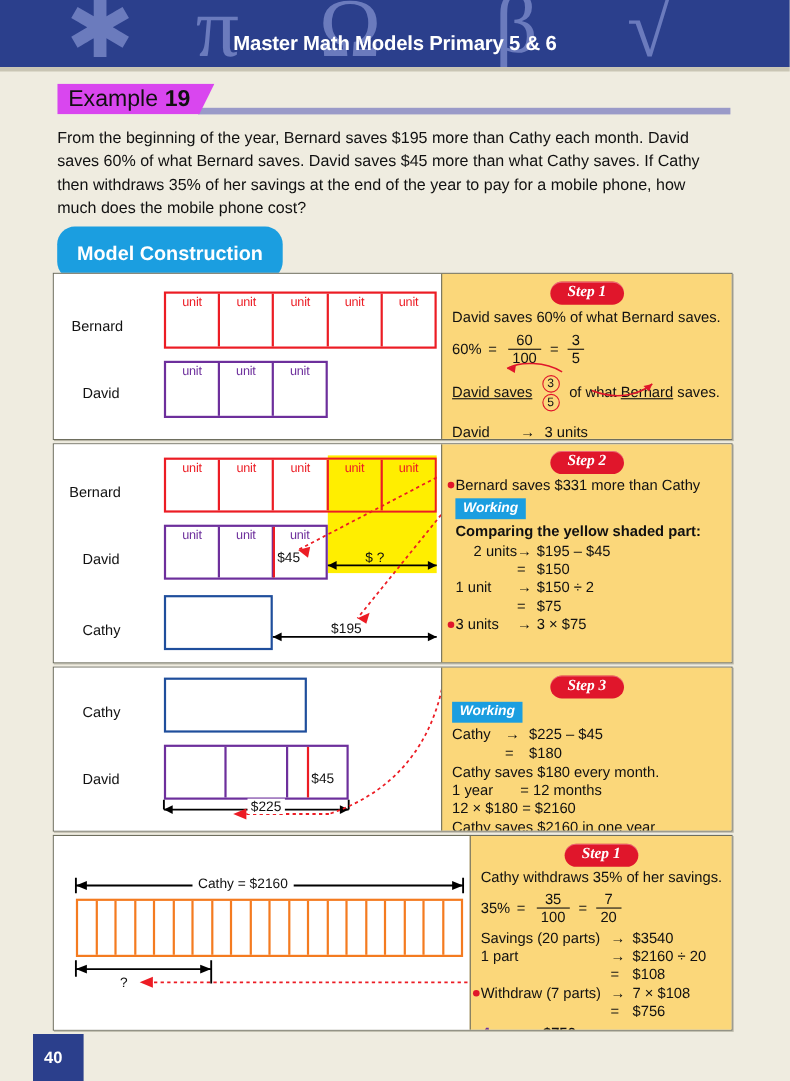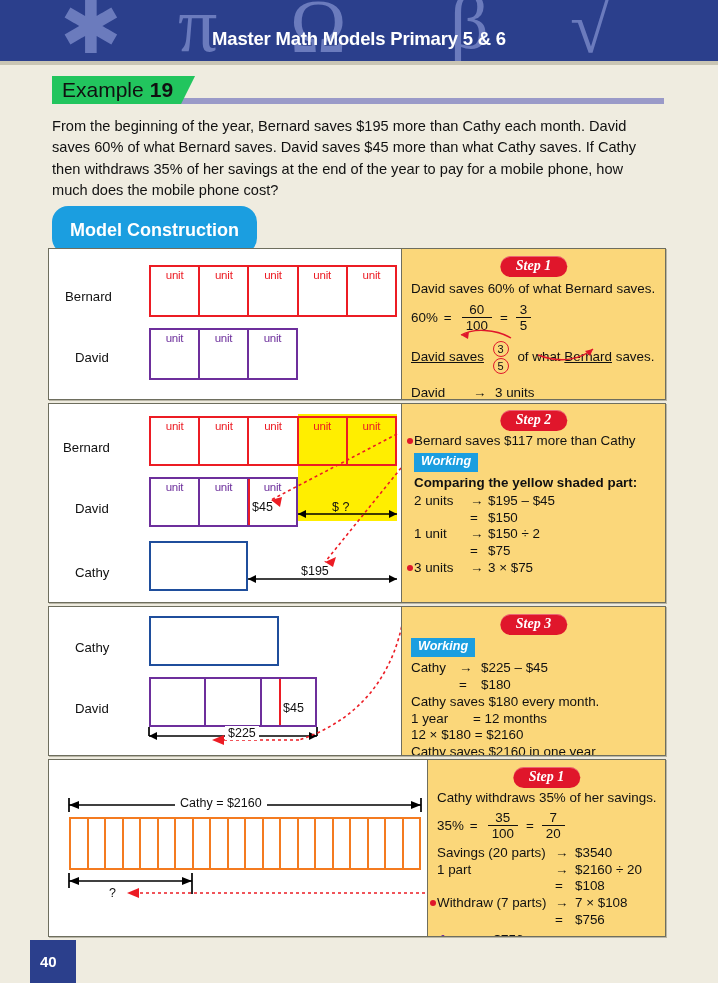--- a/index.html
+++ b/index.html
@@ -44,21 +44,21 @@
   }
   .header-underline {
     position: absolute; left: 0; top: 61px; width: 718px; height: 4px;
     background: #c9c5b4;
   }
 
   
   .example-wrap { position: absolute; left: 52px; top: 76px; width: 612px; height: 30px; }
   .example-tab {
     position: absolute; left: 0; top: 0; height: 28px;
-    background: #22c55e; padding: 0 22px 0 10px;
+    background: #d946ef; padding: 0 22px 0 10px;
     display: flex; align-items: center;
     font-size: 21px; color: #101010;
     clip-path: polygon(0 0, 100% 0, calc(100% - 14px) 100%, 0 100%);
   }
   .example-tab .num { font-weight: bold; margin-left: 6px; }
   .example-rule {
     position: absolute; left: 128px; top: 22px; right: 0; height: 6px;
     background: #9a9ac8;
   }
 
@@ -330,25 +330,25 @@
       <line x1="352" y1="64" x2="276" y2="158" stroke="#ec1c24" stroke-width="1.6" stroke-dasharray="3,3"></line>
       <polygon points="276,158 287,153 284,163" fill="#ec1c24"></polygon>
     </svg>
     <div class="dimlabel" style="left:283px; top:96px;">$ ?</div>
     <div class="dimlabel" style="left:252px; top:160px;">$195</div>
   </div>
 
   <div class="steppane">
     <div class="step-badge" style="top:6px;">Step 2</div>
     <div class="step-body" style="top:28px; left:12px;">
-      <div class="bline" style="margin-top:1px;"><span class="bullet-dot"></span><span>Bernard saves $117 more than Cathy</span></div>
+      <div class="bline" style="margin-top:1px;"><span class="bullet-dot"></span><span>Bernard saves $331 more than Cathy</span></div>
       <div style="margin-top:3px;"><span class="working-tag">Working</span></div>
       <div class="bold" style="margin-top:3px;">Comparing the yellow shaded part:</div>
       <div style="display:flex; margin-top:1px;">
-        <span style="width:56px;">2 units</span>
+        <span style="width:56px;text-align:right;">2 units</span>
         <span style="width:18px;">→</span>
         <span>$195 – $45</span>
       </div>
       <div style="display:flex;">
         <span style="width:56px;"></span>
         <span style="width:18px;">=</span>
         <span>$150</span>
       </div>
       <div style="display:flex;">
         <span style="width:56px;">1 unit</span>

